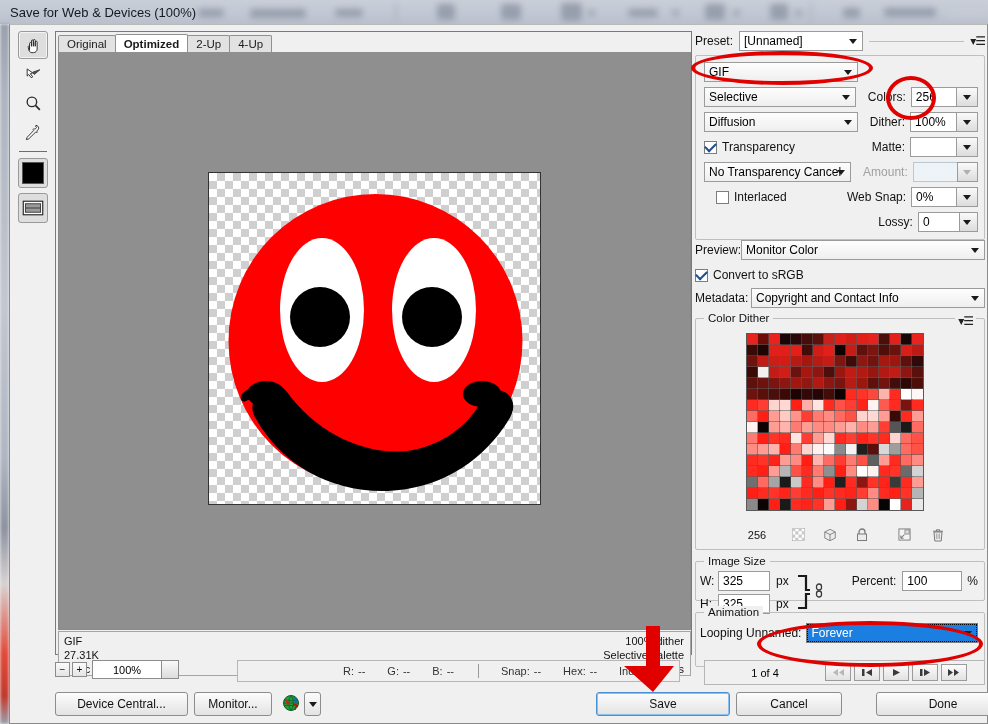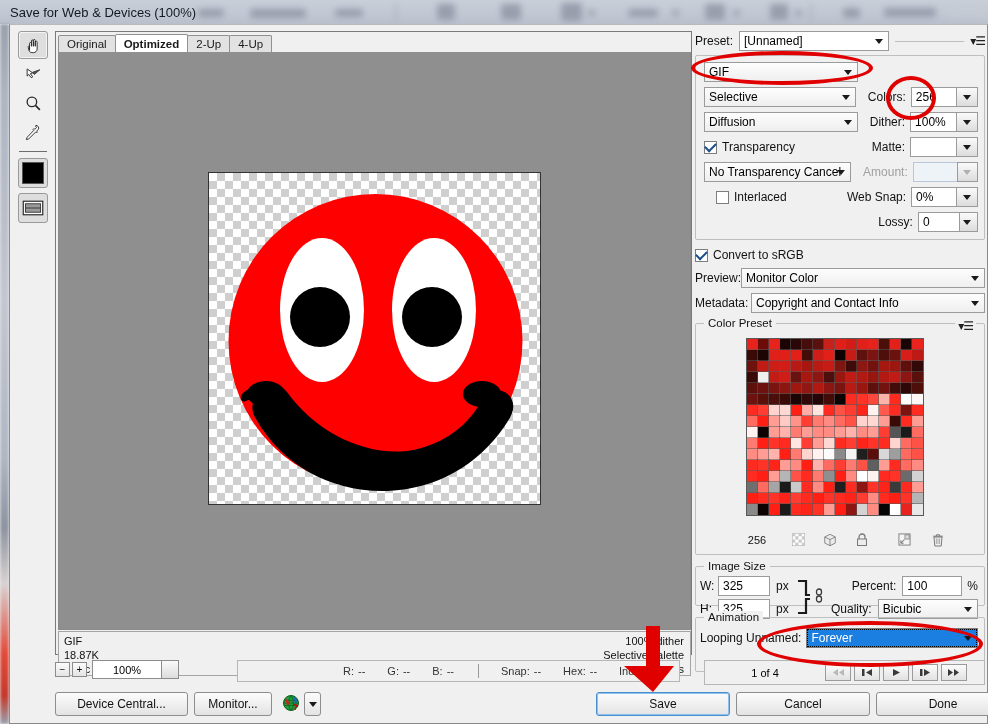--- a/index.html
+++ b/index.html
@@ -266,39 +266,39 @@
           <path d="M40 215 c10 -8 26 -6 32 4 l-10 14 c-8 -8 -18 -10 -26 -6 c-6 3 -9 -8 4 -12z" fill="#000000"></path>
           <ellipse cx="56" cy="220" rx="19" ry="13" fill="#000000"></ellipse>
           <ellipse cx="272" cy="220" rx="19" ry="13" fill="#000000"></ellipse>
         </svg>
       </div>
     </div>
 
     <div id="info-bar">
       <div class="info-left">
         <div>GIF</div>
-        <div>18.87K</div>
+        <div>27.31K</div>
         <div style="display:flex;align-items:center;">
           <span>4 sec @ 56.6 Kbps</span>
           <span class="menu-glyph">▾☰</span>
         </div>
       </div>
       <div class="info-right">
         <div>100% dither</div>
         <div>Selective palette</div>
         <div>256 colors</div>
       </div>
     </div>
   </div>
 
   <div id="right-panel">
 
     <div class="row" style="margin-bottom:4px;">
       <span class="lbl" style="width:44px;">Preset:</span>
-      <div class="ddl ddl-white" style="width:150px;">
+      <div class="ddl ddl-white" style="width:124px;">
         <span>[Unnamed]</span>
         <span class="arrow"></span>
       </div>
       <div style="flex:1;height:1px;background:#bfbfbf;margin:0 6px;"></div>
       <span class="panel-menu">▾☰</span>
     </div>
 
     <div style="border:1px solid #bfbfbf;border-radius:2px;padding:6px 6px 6px 6px;margin-top:2px;">
       <div class="row">
         <div class="ddl" style="width:154px;margin-left:2px;">
@@ -376,41 +376,41 @@
         <span class="lbl" style="margin-left:40px;">Lossy:</span>
         <div class="txt" style="width:47px;margin-left:5px;">
           <span>0</span>
         </div>
         <div class="spin">
             <span class="arrow" style="right:6px;"></span>
           </div>
       </div>
     </div>
 
-    <div class="row" style="margin-top:8px;margin-bottom:6px;">
-      <span class="cb on"></span>
-      <span class="lbl">Convert to sRGB</span>
-    </div>
     <div class="row">
       <span class="lbl" style="width:46px;">Preview:</span>
       <div class="ddl" style="flex:1;">
         <span>Monitor Color</span>
         <span class="arrow"></span>
       </div>
     </div>
+    <div class="row" style="margin-top:8px;margin-bottom:6px;">
+      <span class="cb on"></span>
+      <span class="lbl">Convert to sRGB</span>
+    </div>
     <div class="row">
       <span class="lbl" style="width:56px;">Metadata:</span>
       <div class="ddl" style="flex:1;">
         <span>Copyright and Contact Info</span>
         <span class="arrow"></span>
       </div>
     </div>
 
     <div class="group" style="margin-top:10px;height:232px;">
-      <span class="cap">Color Preset</span>
+      <span class="cap">Color Dither</span>
       <span class="panel-menu" style="position:absolute;right:8px;top:-5px;background:#f0f0f0;padding:0 3px;">▾☰</span>
       <div id="ct-grid" style="position:absolute;left:50px;top:14px;">
           <div style="background: rgb(232, 34, 28);"></div>
           <div style="background: rgb(109, 11, 8);"></div>
           <div style="background: rgb(232, 34, 28);"></div>
           <div style="background: rgb(26, 5, 4);"></div>
           <div style="background: rgb(43, 8, 7);"></div>
           <div style="background: rgb(71, 13, 10);"></div>
           <div style="background: rgb(90, 16, 12);"></div>
           <div style="background: rgb(200, 32, 26);"></div>
@@ -732,27 +732,20 @@
         <rect x="2.5" y="8" width="5" height="6" rx="2.5" fill="none" stroke="#3a3a3a" stroke-width="1.3"></rect>
           </svg>
       </span>
       <div style="position:absolute;right:6px;top:9px;display:flex;align-items:center;">
         <span class="lbl">Percent:</span>
         <div class="txt" style="width:60px;margin-left:6px;">
           <span>100</span>
         </div>
         <span class="lbl" style="margin-left:5px;">%</span>
       </div>
-      <div style="position:absolute;left:135px;top:32px;right:6px;display:flex;align-items:center;">
-        <span class="lbl">Quality:</span>
-        <div class="ddl" style="flex:1;margin-left:6px;">
-          <span>Bicubic</span>
-          <span class="arrow"></span>
-        </div>
-      </div>
     </div>
 
     <div class="group" style="margin-top:11px;height:55px;">
       <span class="cap">Animation</span>
       <div style="position:absolute;left:4px;top:10px;right:6px;display:flex;align-items:center;">
         <span class="lbl">Looping Unnamed:</span>
         <div class="ddl" style="flex:1;margin-left:5px;background:#1a7fe0;border:1px solid #7c7c7c;outline:1px dotted #000;outline-offset:-2px;">
           <span style="color:#fff;">Forever</span>
           <span class="arrow" style="border-top-color:#1a1a1a;"></span>
         </div>
@@ -830,21 +823,21 @@
         <path d="M11 2l5 4-3 5z" fill="#2255cc" opacity=".7"></path>
         <text x="10.5" y="16" font-family="'Liberation Sans',sans-serif" font-size="9" font-weight="bold" fill="#c00">?</text>
       </svg>
     </div>
     <div style="position:absolute;left:290px;top:33px;width:17px;height:24px;border:1px solid #8d8d8d;border-radius:3px;
                 background:linear-gradient(180deg,#fcfcfc,#e3e3e3);display:flex;align-items:center;justify-content:center;">
       <span style="width:0;height:0;border-left:4px solid transparent;border-right:4px solid transparent;border-top:5px solid #1a1a1a;"></span>
     </div>
 
     <div class="btn primary" style="position:absolute;left:582px;top:33px;width:134px;">Save</div>
-    <div class="btn" style="position:absolute;left:722px;top:33px;width:134px;">Cancel</div>
+    <div class="btn" style="position:absolute;left:722px;top:33px;width:106px;">Cancel</div>
     <div class="btn" style="position:absolute;left:862px;top:33px;width:134px;">Done</div>
   </div>
 </div>
 
 <div class="anno ell" style="left:691px;top:51px;width:182px;height:34px;"></div>
 <div class="anno ell" style="left:886px;top:76px;width:50px;height:44px;"></div>
 <div class="anno ell" style="left:757px;top:621px;width:226px;height:46px;"></div>
 <svg class="anno" style="left:617px;top:626px;" width="70" height="68" viewBox="0 0 70 68">
   <path d="M29 0h14v40h14L36 66 7 40h22z" fill="#e00000"></path>
 </svg>

